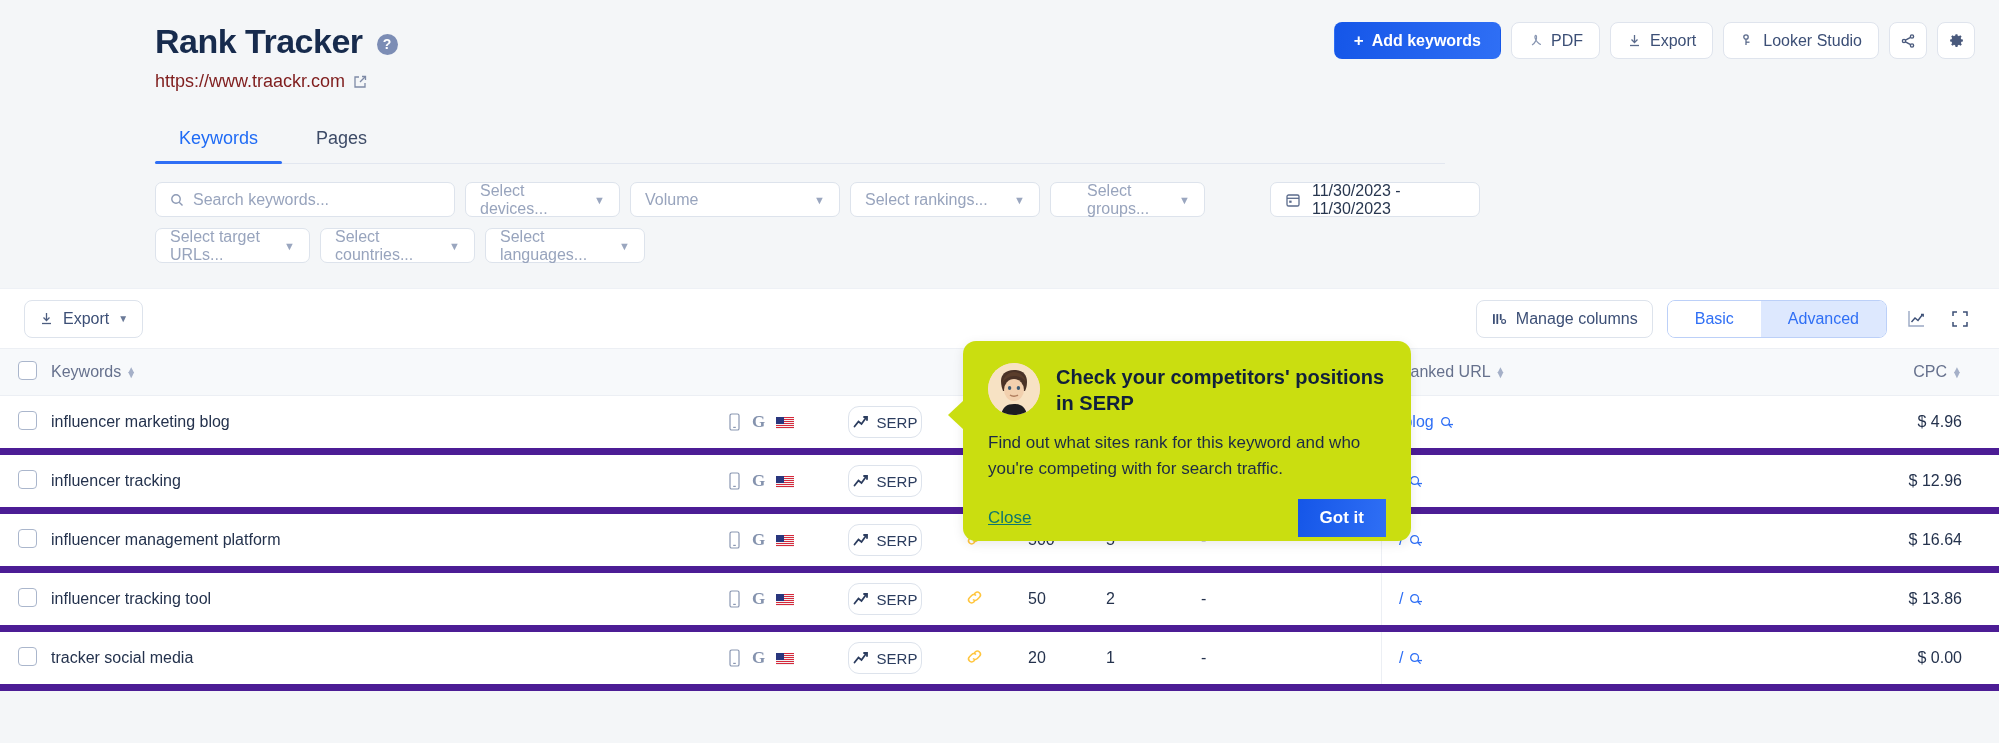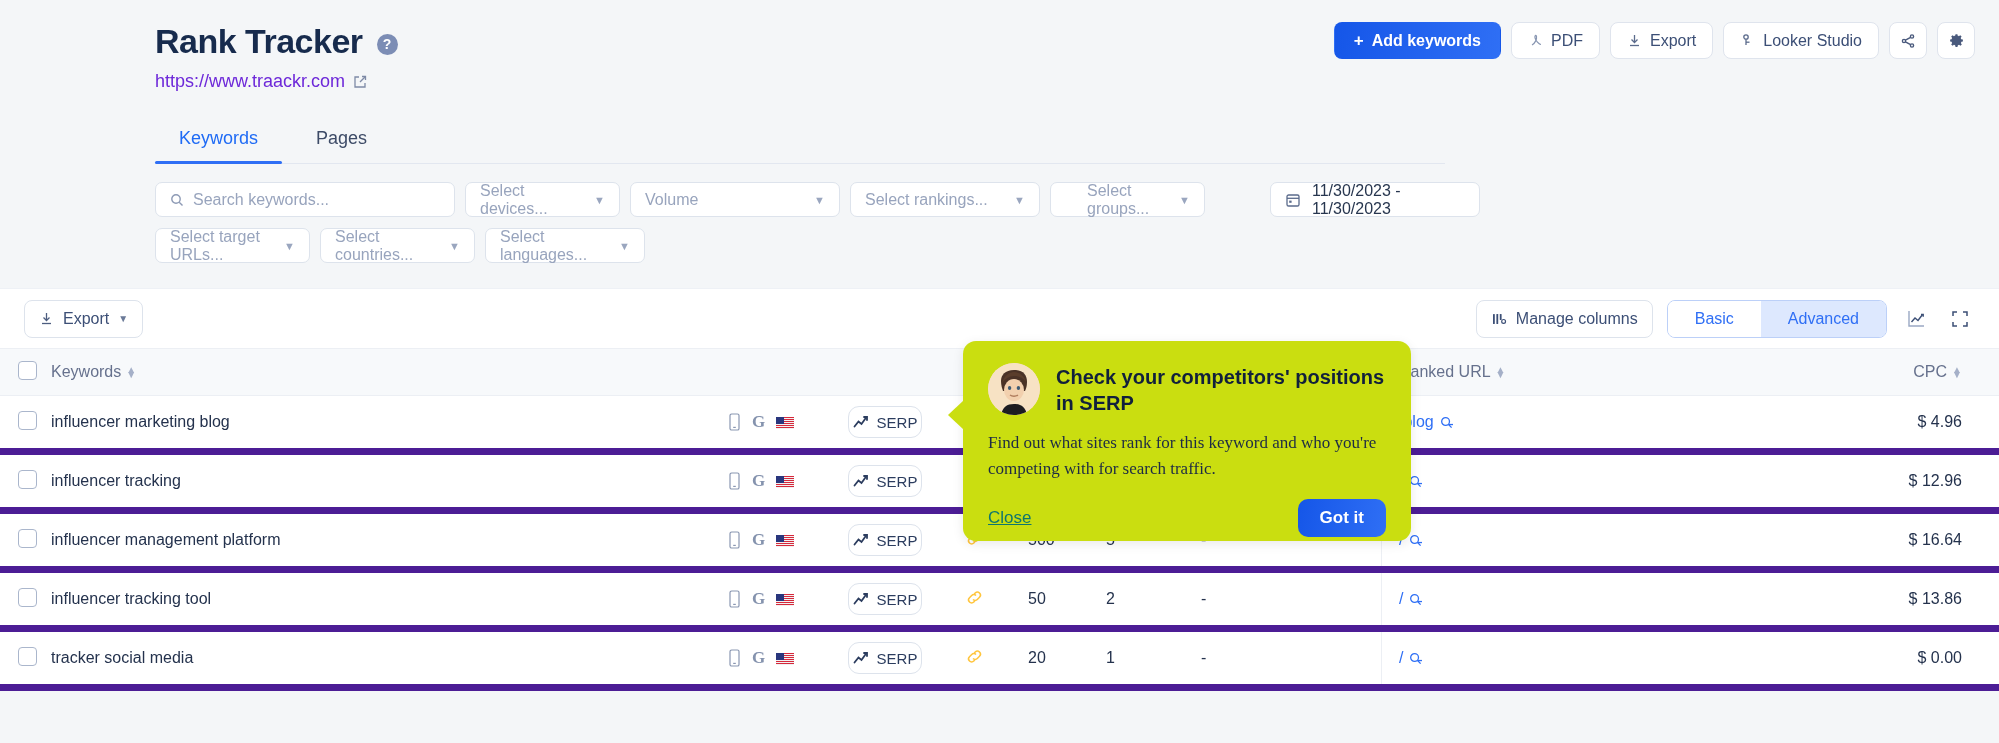--- a/index.html
+++ b/index.html
@@ -18,21 +18,21 @@
   .page-title {
     font-size: 34px; font-weight: 700; letter-spacing: -0.5px; color: #172b4d;
   }
   .help-icon {
     width: 21px; height: 21px; border-radius: 50%;
     background: #7c8db5; color: #fff;
     font-size: 14px; font-weight: 700; line-height: 21px; text-align: center;
     display: inline-block; margin-top: 6px;
   }
   .site-url {
-    margin-top: 10px; font-size: 18px; color: #6d28d9;
+    margin-top: 10px; font-size: 18px; color: #7f1d1d;
     display: flex; align-items: center; gap: 8px;
   }
   .ext-icon { display: inline-block; }
 
   
   .actions {
     position: absolute; top: 22px; right: 24px;
     display: flex; align-items: center; gap: 10px;
   }
   .btn {
@@ -154,25 +154,25 @@
     content: ""; position: absolute; left: -15px; top: 59px;
     border-top: 15px solid transparent; border-bottom: 15px solid transparent;
     border-right: 16px solid #cade10;
   }
   .tip-head { display: flex; gap: 16px; align-items: flex-start; }
   .tip-avatar {
     width: 52px; height: 52px; border-radius: 50%; flex: none; overflow: hidden;
     background: #f6dfc0; position: relative;
   }
   .tip-title { font-size: 20px; font-weight: 700; color: #11203c; line-height: 1.28; padding-top: 2px; }
-  .tip-body { margin-top: 14px; font-size: 17px; color: #1d2b45; line-height: 1.5; font-family: Liberation Serif, serif; }
+  .tip-body { margin-top: 14px; font-size: 17px; color: #1d2b45; line-height: 1.5; }
   .tip-foot { margin-top: 18px; display: flex; align-items: center; }
   .tip-close { font-size: 17px; color: #0f766e; text-decoration: underline; cursor: pointer; }
   .tip-got {
-    margin-left: auto; height: 38px; padding: 0 22px; border-radius: 10px;
+    margin-left: auto; height: 38px; padding: 0 22px; border-radius: 0;
     background: linear-gradient(100deg,#1556e8 0%,#2f6ff5 100%); color: #fff;
     font-size: 17px; font-weight: 700; display: inline-flex; align-items: center; cursor: pointer;
   }
 </style>
 </head>
 <body>
 
 <div class="page">
 
   <div class="header">

